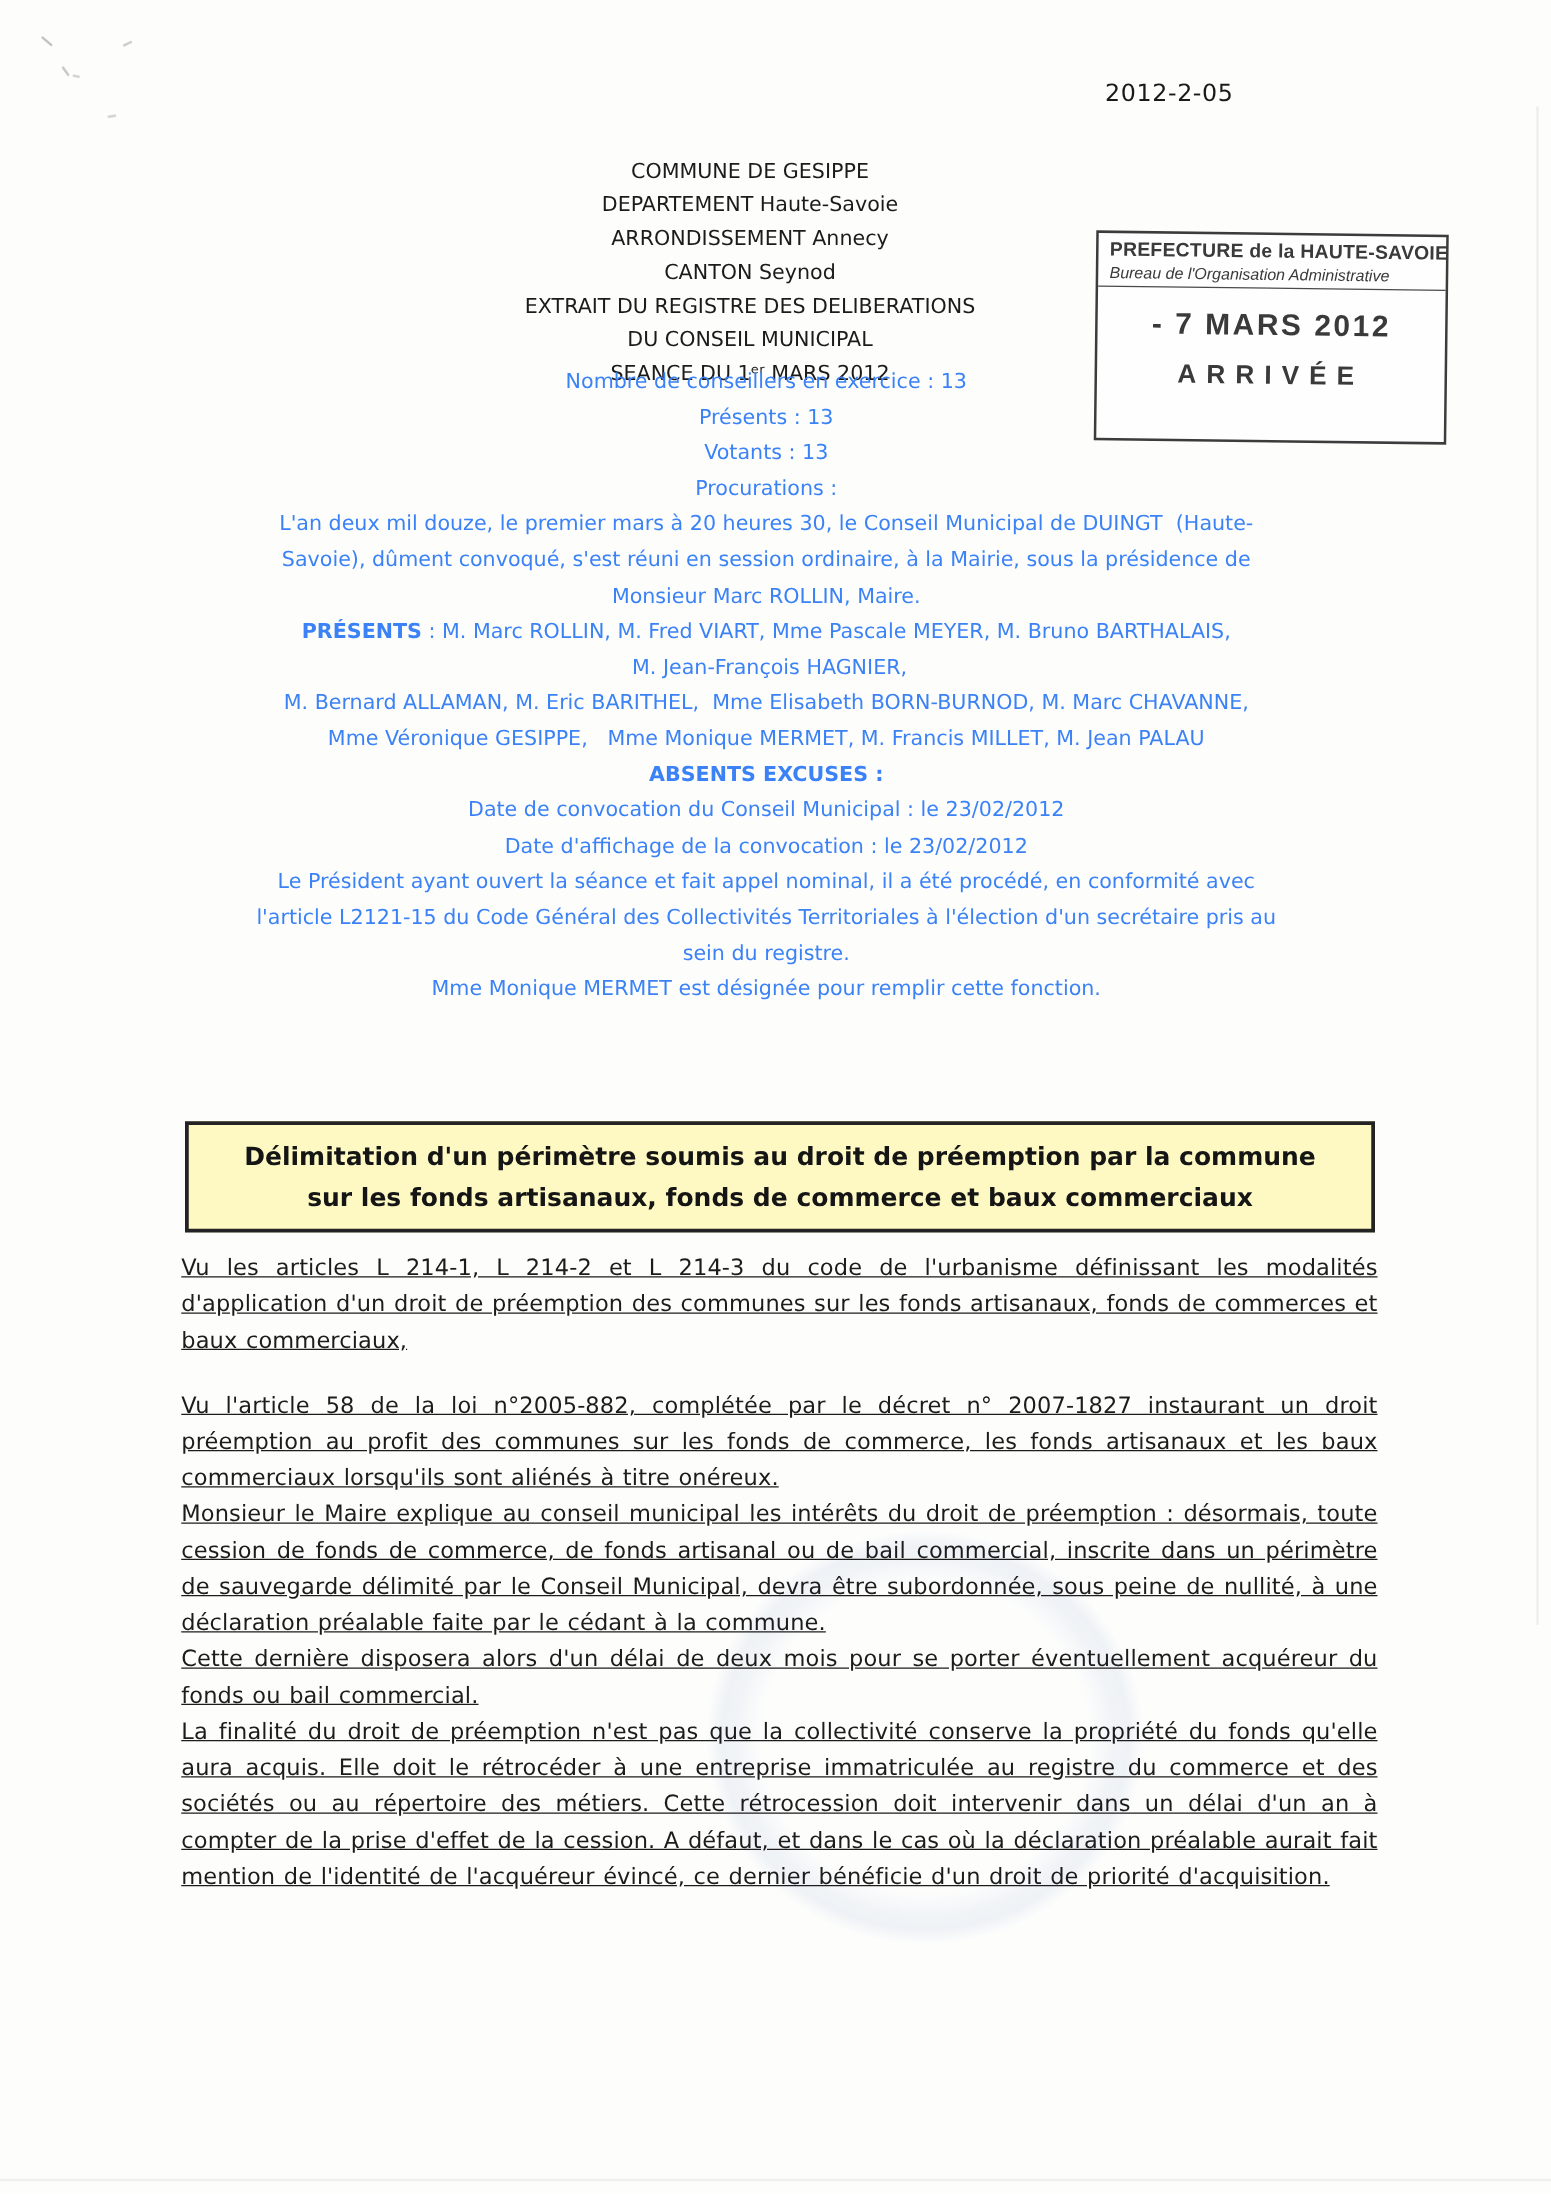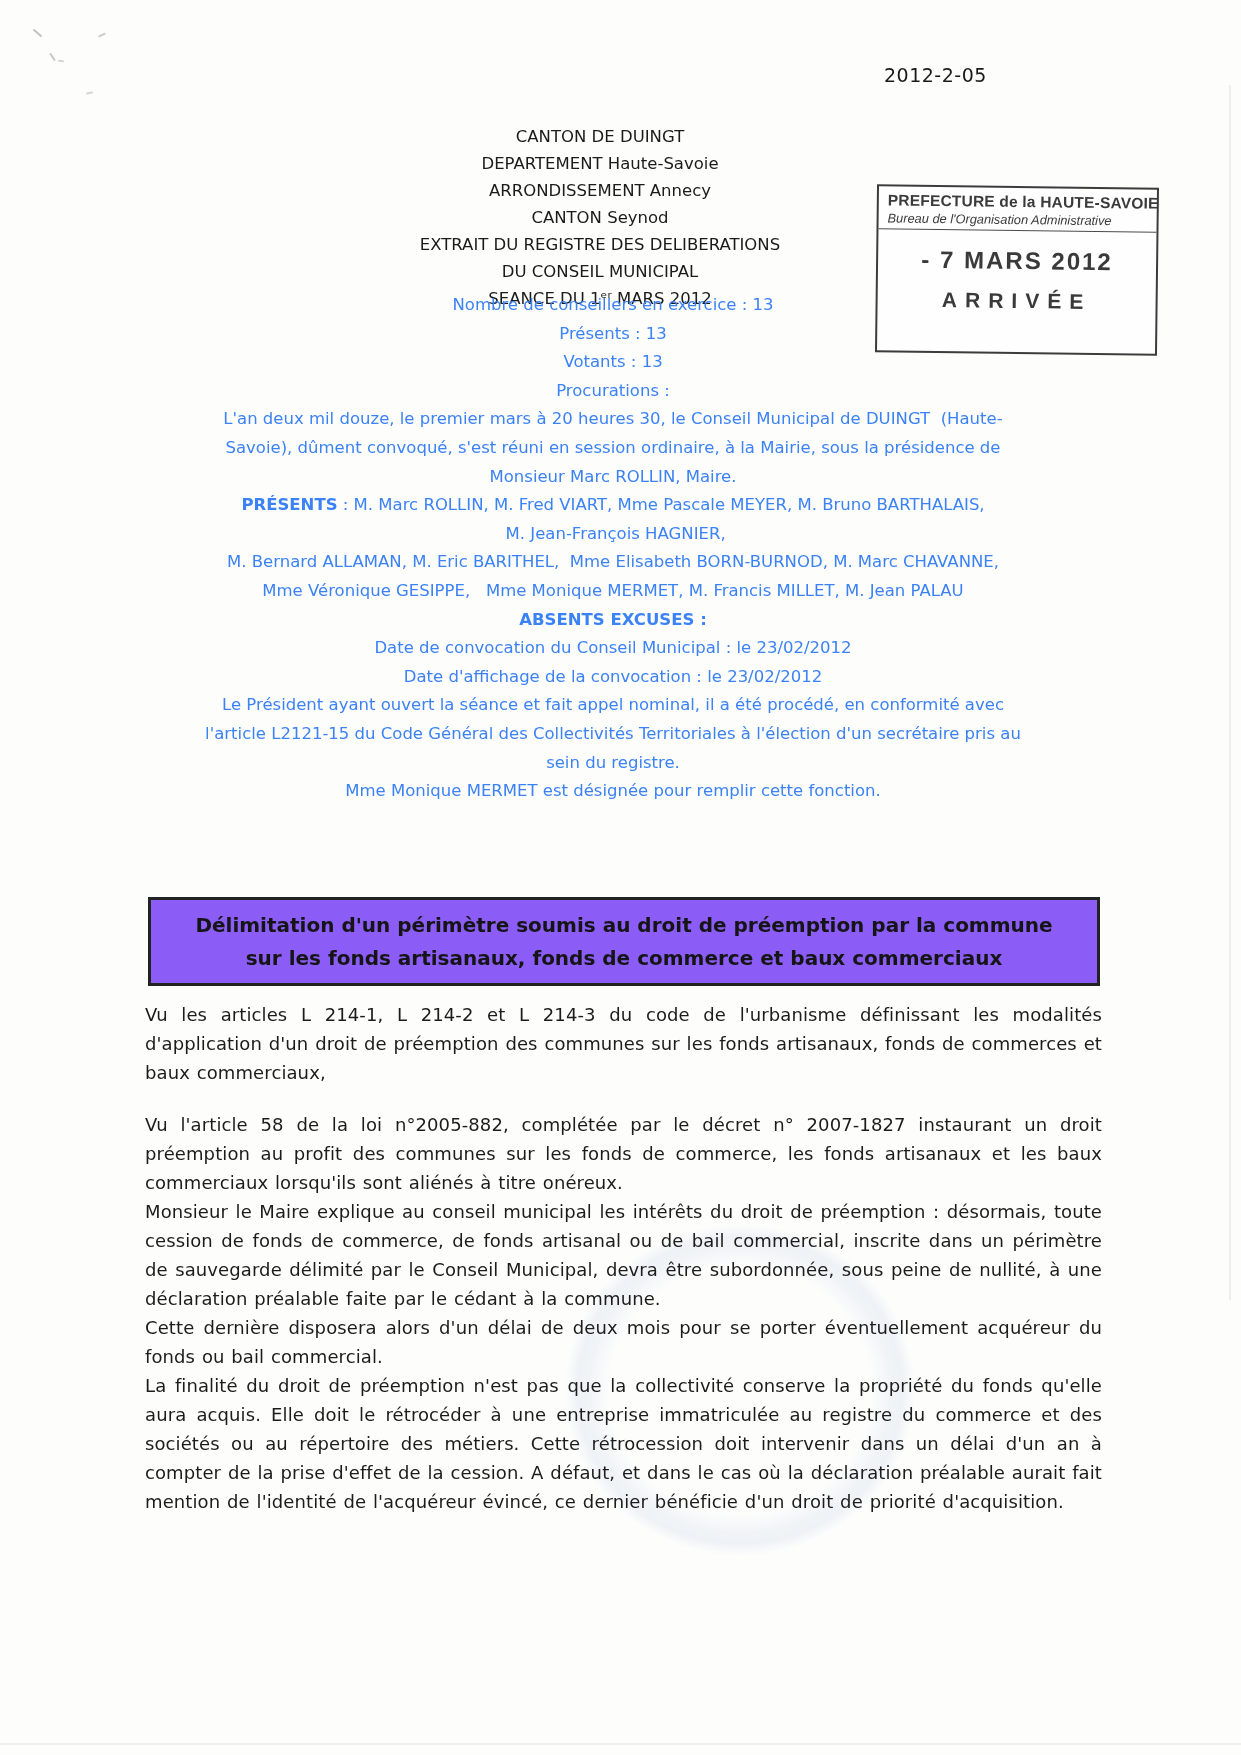--- a/index.html
+++ b/index.html
@@ -26,29 +26,29 @@
               letter-spacing:2px;white-space:nowrap;}
   .stamp-status{margin-top:14px;text-align:center;font-size:21px;font-weight:bold;
                 letter-spacing:8px;white-space:nowrap;}
 
   .meeting-block{position:absolute;top:291px;left:198px;width:830px;
                  font-size:16.5px;line-height:28.6px;color:#3b82f6;text-align:center;}
   .mline{white-space:pre;}
   .mbold{font-weight:bold;}
 
   .title-box{position:absolute;top:897px;left:148px;width:952px;
-             background:#8b5cf6;border:3px solid #232323;
+             background:#fef9c3;border:3px solid #232323;
              box-sizing:border-box;padding:9px 6px 8px 6px;
              text-align:center;font-weight:bold;font-size:20px;
              line-height:33px;color:#151515;}
 
   .paragraphs{position:absolute;top:1000px;left:145px;width:957px;
               font-size:18px;line-height:29px;text-align:justify;
               color:#1c1c1c;letter-spacing:.1px;word-spacing:1px;}
-  .para{margin:0 0 0 0;}
+  .para{margin:0 0 0 0;text-decoration:underline;}
   .para.gap{margin-top:23px;}
 
   
   .speck{position:absolute;background:#c3c3c3;border-radius:2px;}
   .sp1{left:32px;top:32px;width:11px;height:2px;transform:rotate(40deg);}
   .sp2{left:98px;top:34px;width:8px;height:2px;transform:rotate(-25deg);opacity:.8;}
   .sp3{left:48px;top:56px;width:9px;height:2px;transform:rotate(55deg);opacity:.9;}
   .sp4{left:58px;top:60px;width:6px;height:2px;transform:rotate(10deg);opacity:.7;}
   .sp5{left:86px;top:92px;width:7px;height:2px;transform:rotate(-10deg);opacity:.7;}
   .edge-right{position:absolute;left:1229px;top:85px;width:2px;height:1215px;
@@ -71,21 +71,21 @@
   <div class="speck sp3"></div>
   <div class="speck sp4"></div>
   <div class="speck sp5"></div>
   <div class="edge-right"></div>
   <div class="edge-bottom"></div>
   <div class="watermark"></div>
 
   <div class="doc-number">2012-2-05</div>
 
   <div class="header-block">
-    <div class="header-line">CANTON DE DUINGT</div>
+    <div class="header-line">COMMUNE DE GESIPPE</div>
     <div class="header-line">DEPARTEMENT Haute-Savoie</div>
     <div class="header-line">ARRONDISSEMENT Annecy</div>
     <div class="header-line">CANTON Seynod</div>
     <div class="header-line">EXTRAIT DU REGISTRE DES DELIBERATIONS</div>
     <div class="header-line">DU CONSEIL MUNICIPAL</div>
     <div class="header-line">SEANCE DU 1ᵉʳ MARS 2012</div>
   </div>
 
   <div class="stamp">
     <div class="stamp-head">

